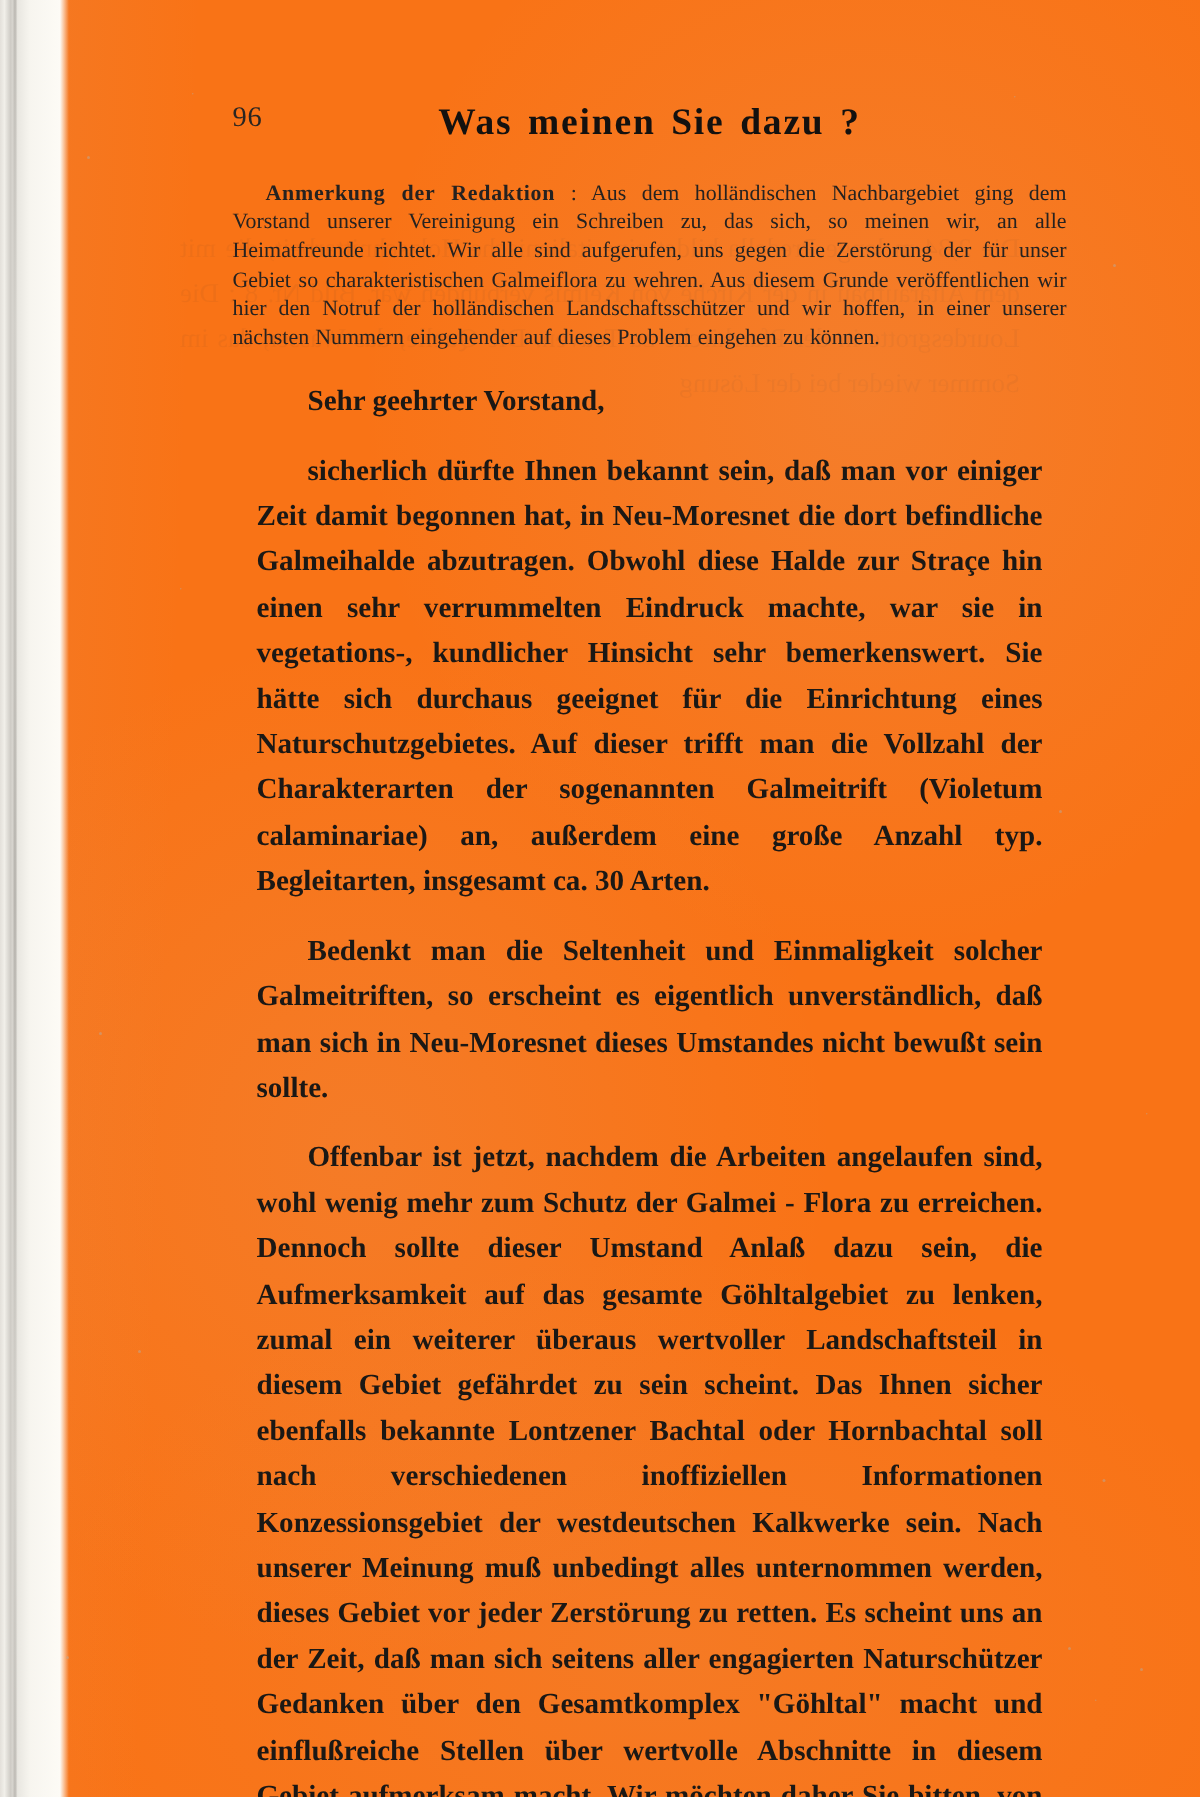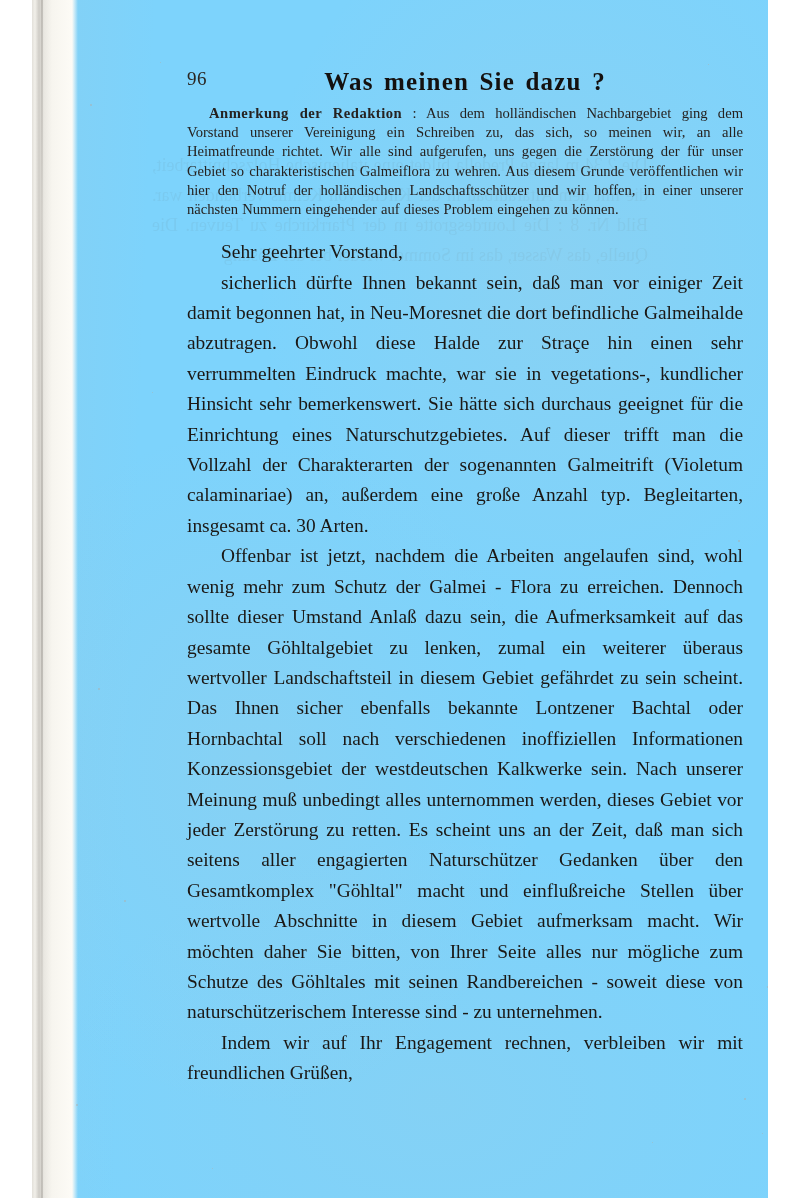--- a/index.html
+++ b/index.html
@@ -4,24 +4,24 @@
 <title>Was meinen Sie dazu?</title>
 <style>
   html, body {
     margin: 0;
     padding: 0;
     background: #ffffff;
   }
 
   #page {
     position: relative;
-    width: 736px;
+    width: 800px;
     height: 1198px;
     margin: 0 auto;
-    background: #7dd3fc;
+    background: #f97316;
     overflow: hidden;
     font-family: "Liberation Serif", "DejaVu Serif", serif;
     color: #1a1a1a;
   }
 
   
   #paper-texture {
     position: absolute;
     inset: 0;
     pointer-events: none;
@@ -88,21 +88,21 @@
     text-align: center;
     font-size: 25px;
     font-weight: bold;
     letter-spacing: 1.2px;
     word-spacing: 3px;
     color: #14110f;
   }
 
   
   .editor-note {
-    margin: 8px 0 0 0;
+    margin: 24px 0 0 0;
     font-size: 14.6px;
     line-height: 19.2px;
     text-align: justify;
     text-align-last: left;
     word-spacing: 0.5px;
     color: #262220;
   }
 
   .editor-note .lead {
     font-weight: bold;
@@ -116,24 +116,25 @@
 
   
   .letter {
     margin-top: 18px;
     font-size: 19.4px;
     line-height: 30.4px;
     color: #1b1815;
   }
 
   .letter p {
-    margin: 0;
+    margin: 16px;
     text-align: justify;
     text-align-last: left;
     text-indent: 34px;
+    font-weight: bold;
   }
 
   .letter p.salutation {
     text-indent: 34px;
     text-align: left;
   }
 
   .letter p.closing-line {
     text-indent: 34px;
   }
@@ -180,20 +181,21 @@
     <h1 class="doc-title">Was  meinen  Sie  dazu ?</h1>
 
     <p class="editor-note"><span class="indent"></span><span class="lead">Anmerkung der Redaktion</span><span> : </span><span>Aus dem holländischen Nachbargebiet ging dem Vorstand unserer Vereinigung ein Schreiben zu, das sich, so meinen wir, an alle Heimatfreunde richtet. Wir alle sind aufgerufen, uns gegen die Zerstörung der für unser Gebiet so charakteristischen Galmeiflora zu wehren. Aus diesem Grunde veröffentlichen wir hier den Notruf der holländischen Landschaftsschützer und wir hoffen, in einer unserer nächsten Nummern eingehender auf dieses Problem eingehen zu können.</span></p>
 
     <div class="letter">
 
       <p class="salutation">Sehr geehrter Vorstand,</p>
 
       <p>sicherlich dürfte Ihnen bekannt sein, daß man vor einiger Zeit damit begonnen hat, in Neu-Moresnet die dort befindliche Galmeihalde abzutragen. Obwohl diese Halde zur Straçe hin einen sehr verrummelten Eindruck machte, war sie in vegetations-, kundlicher Hinsicht sehr bemerkenswert. Sie hätte sich durchaus geeignet für die Einrichtung eines Naturschutzgebietes. Auf dieser trifft man die Vollzahl der Charakterarten der sogenannten Galmeitrift (Violetum calaminariae) an, außerdem eine große Anzahl typ. Begleitarten, insgesamt ca. 30 Arten.</p>
 
+      <p>Bedenkt man die Seltenheit und Einmaligkeit solcher Galmeitriften, so erscheint es eigentlich unverständlich, daß man sich in Neu-Moresnet dieses Umstandes nicht bewußt sein sollte.</p>
 
       <p>Offenbar ist jetzt, nachdem die Arbeiten angelaufen sind, wohl wenig mehr zum Schutz der Galmei - Flora zu erreichen. Dennoch sollte dieser Umstand Anlaß dazu sein, die Aufmerksamkeit auf das gesamte Göhltalgebiet zu lenken, zumal ein weiterer überaus wertvoller Landschaftsteil in diesem Gebiet gefährdet zu sein scheint. Das Ihnen sicher ebenfalls bekannte Lontzener Bachtal oder Hornbachtal soll nach verschiedenen inoffiziellen Informationen Konzessionsgebiet der westdeutschen Kalkwerke sein. Nach unserer Meinung muß unbedingt alles unternommen werden, dieses Gebiet vor jeder Zerstörung zu retten. Es scheint uns an der Zeit, daß man sich seitens aller engagierten Naturschützer Gedanken über den Gesamtkomplex "Göhltal" macht und einflußreiche Stellen über wertvolle Abschnitte in diesem Gebiet aufmerksam macht. Wir möchten daher Sie bitten, von Ihrer Seite alles nur mögliche zum Schutze des Göhltales mit seinen Randbereichen - soweit diese von naturschützerischem Interesse sind - zu unternehmen.</p>
 
       <p class="closing-line">Indem wir auf Ihr Engagement rechnen, verbleiben wir mit freundlichen Grüßen,</p>
 
     </div>
   </div>
 
   <div id="gutter"></div>
 

